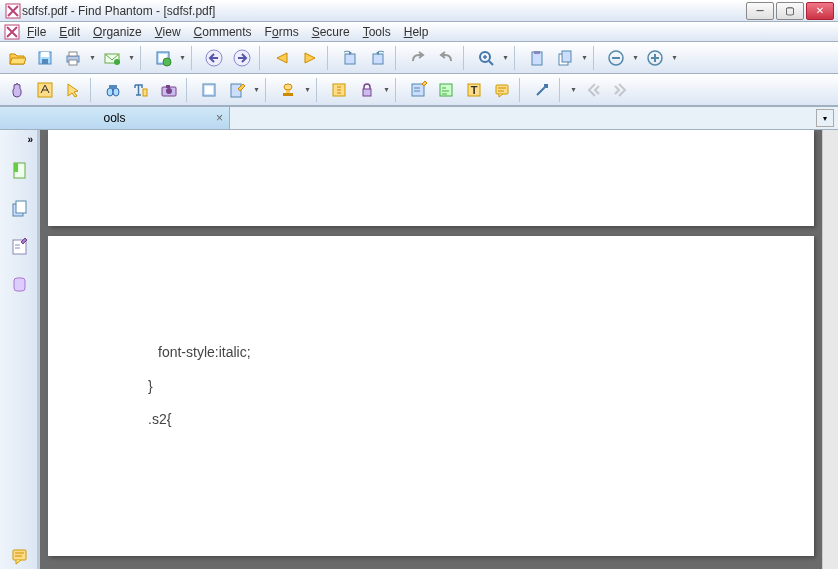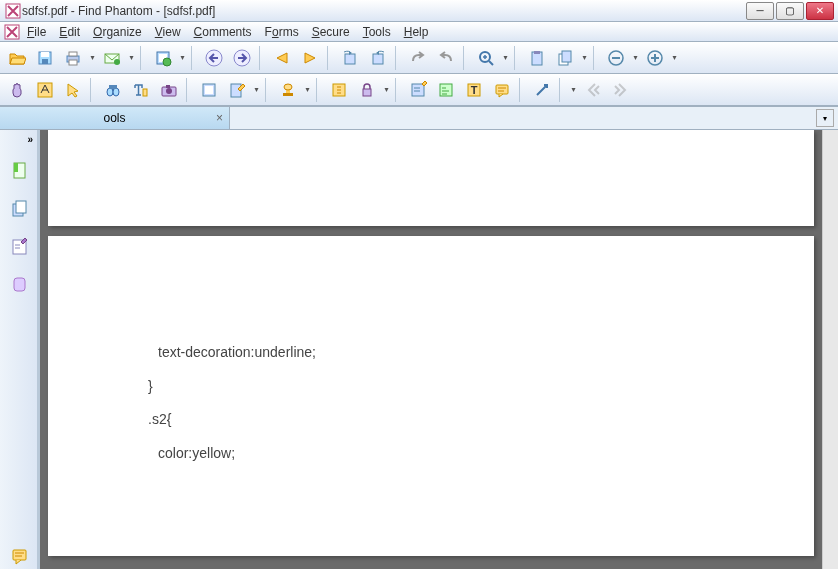--- a/index.html
+++ b/index.html
@@ -319,20 +319,19 @@
         <svg>
           <rect x="3" y="3" width="13" height="10" rx="1" fill="#fd8" stroke="#c90"></rect>
           <path d="M6 13 L6 17 L11 13" fill="#fd8" stroke="#c90"></path>
           <path d="M5 6 L14 6 M5 9 L12 9" stroke="#c80"></path>
         </svg>
       </div>
 </div>
 <div class="doc">
 <div class="pg pg1"></div>
 <div class="pg pg2">
-<div>text-decoration:underline;</div>
+<div>font-style:italic;</div>
 <div style="margin-left:-10px">}</div>
 <div style="margin-left:-10px">.s2{</div>
-<div>color:yellow;</div>
 </div>
 </div>
 <div class="sb"></div>
 </div>
 
 </body></html>

